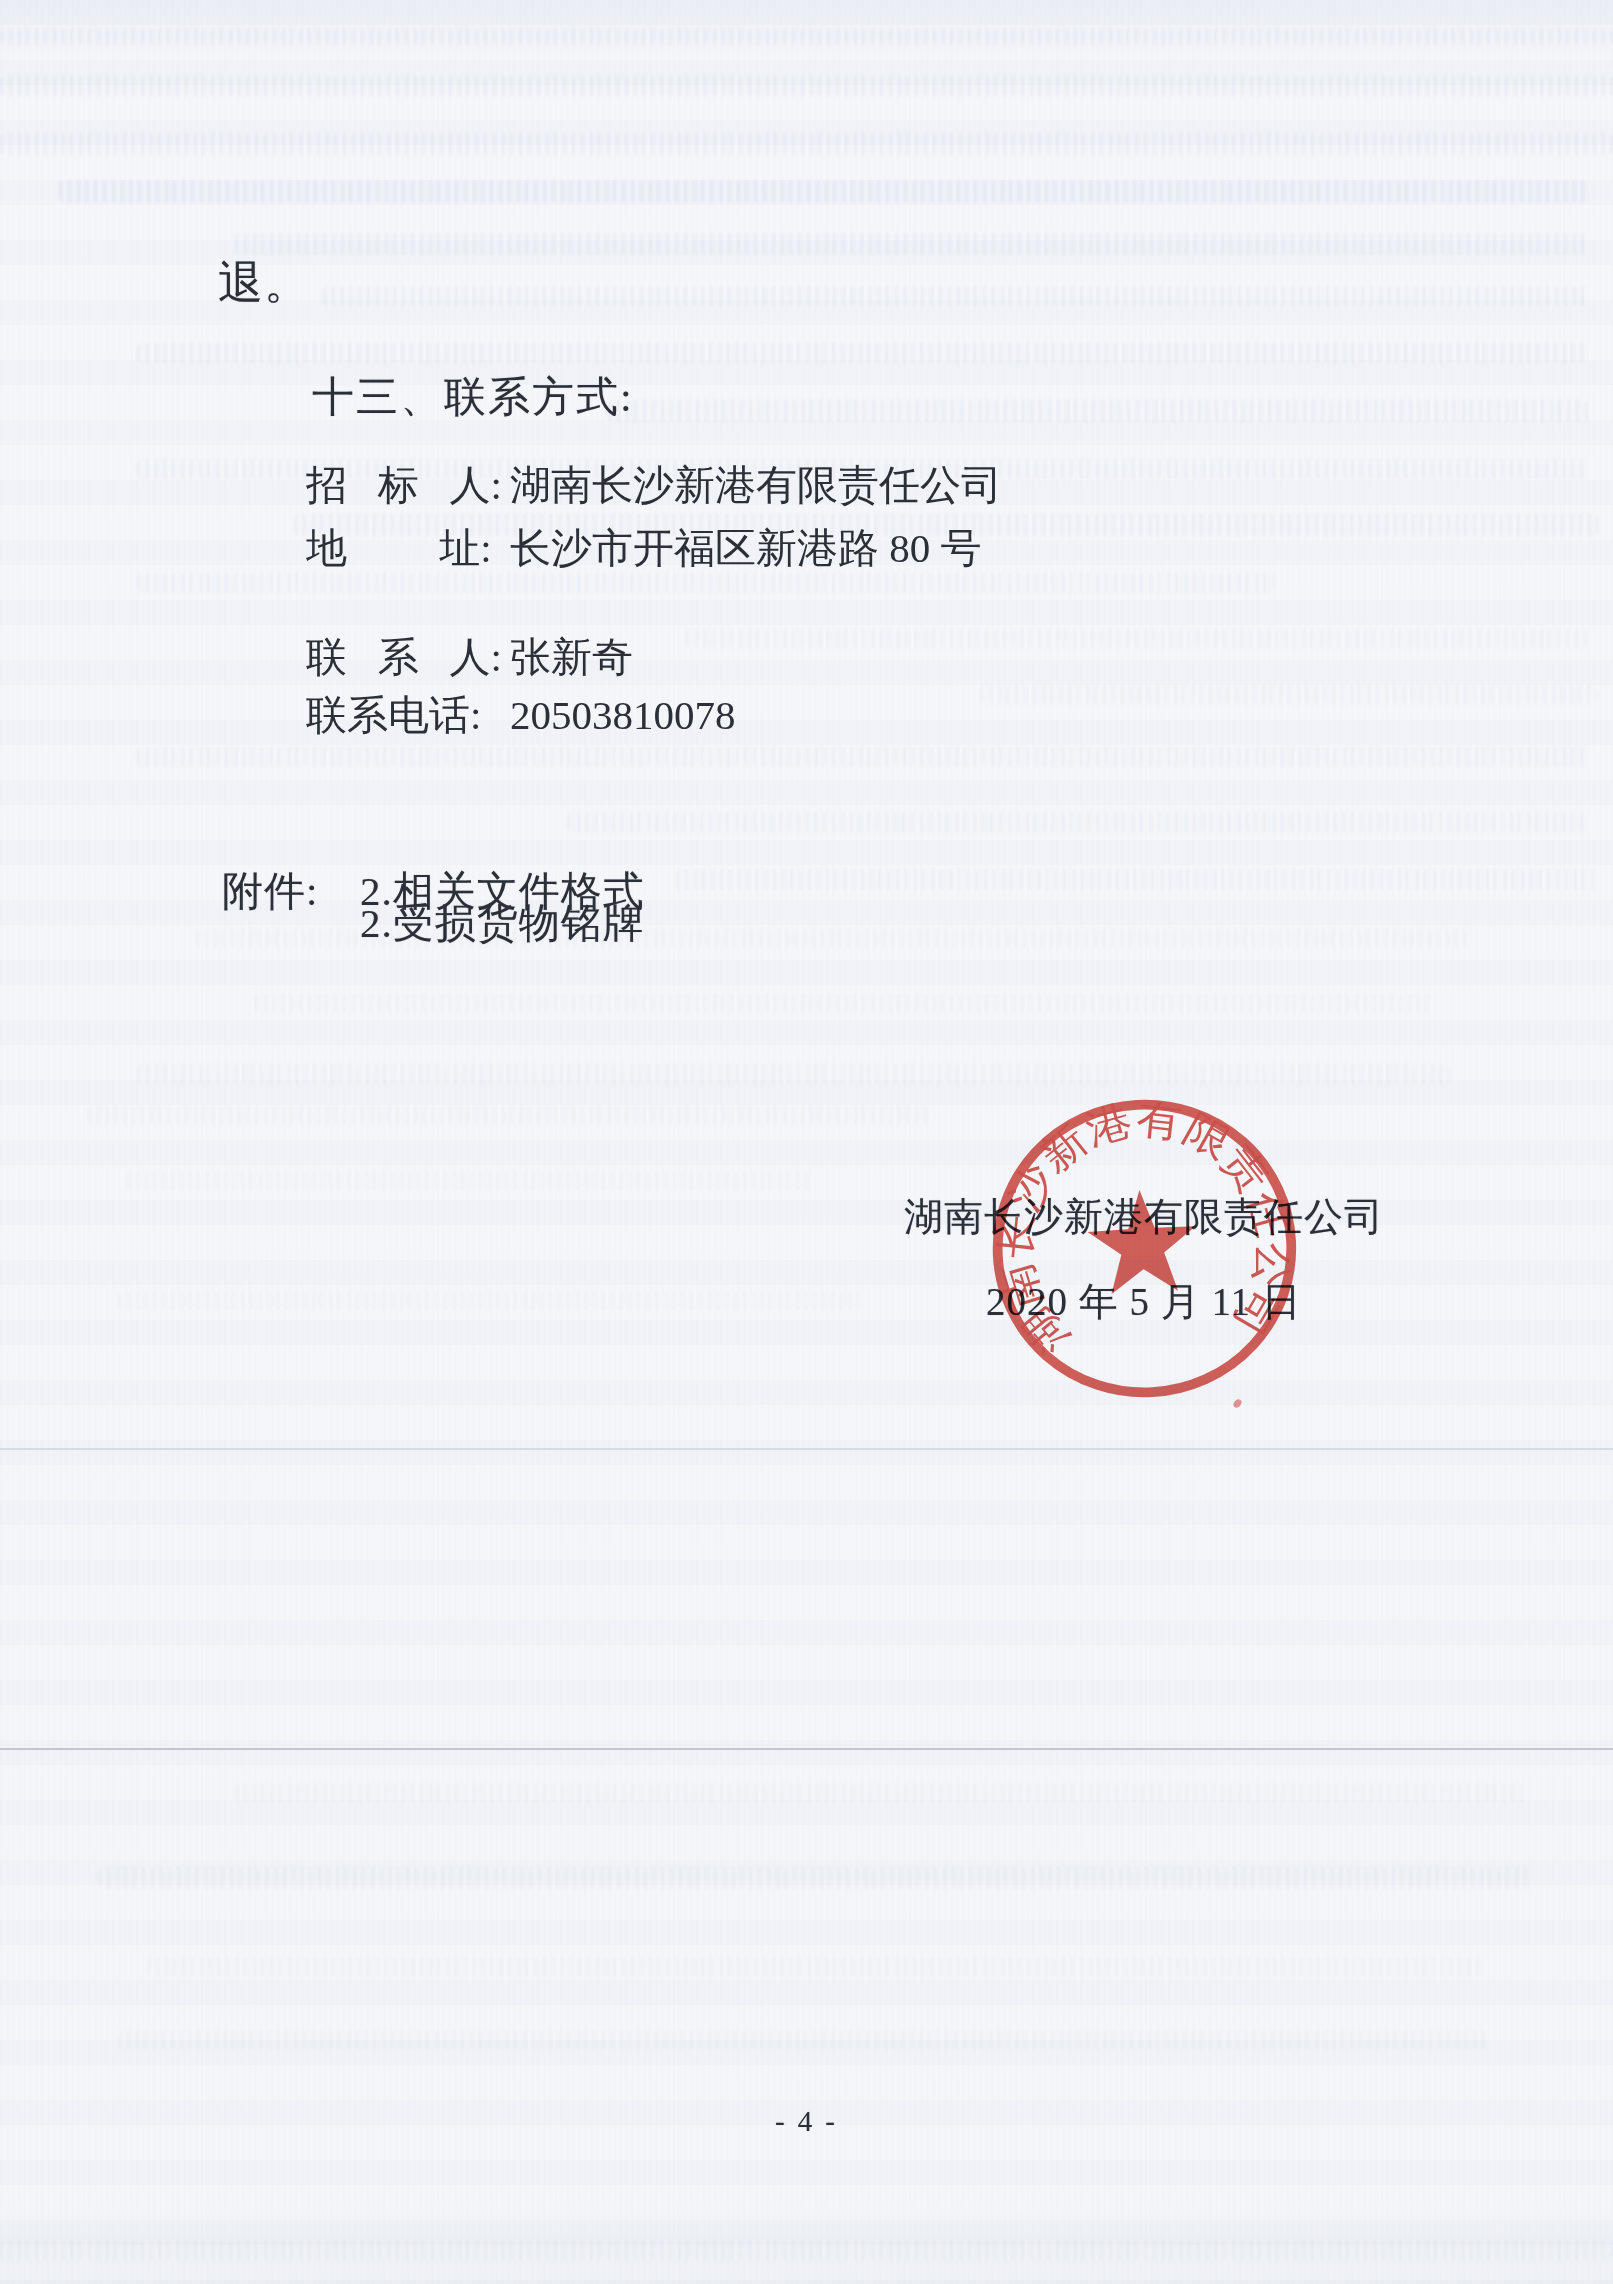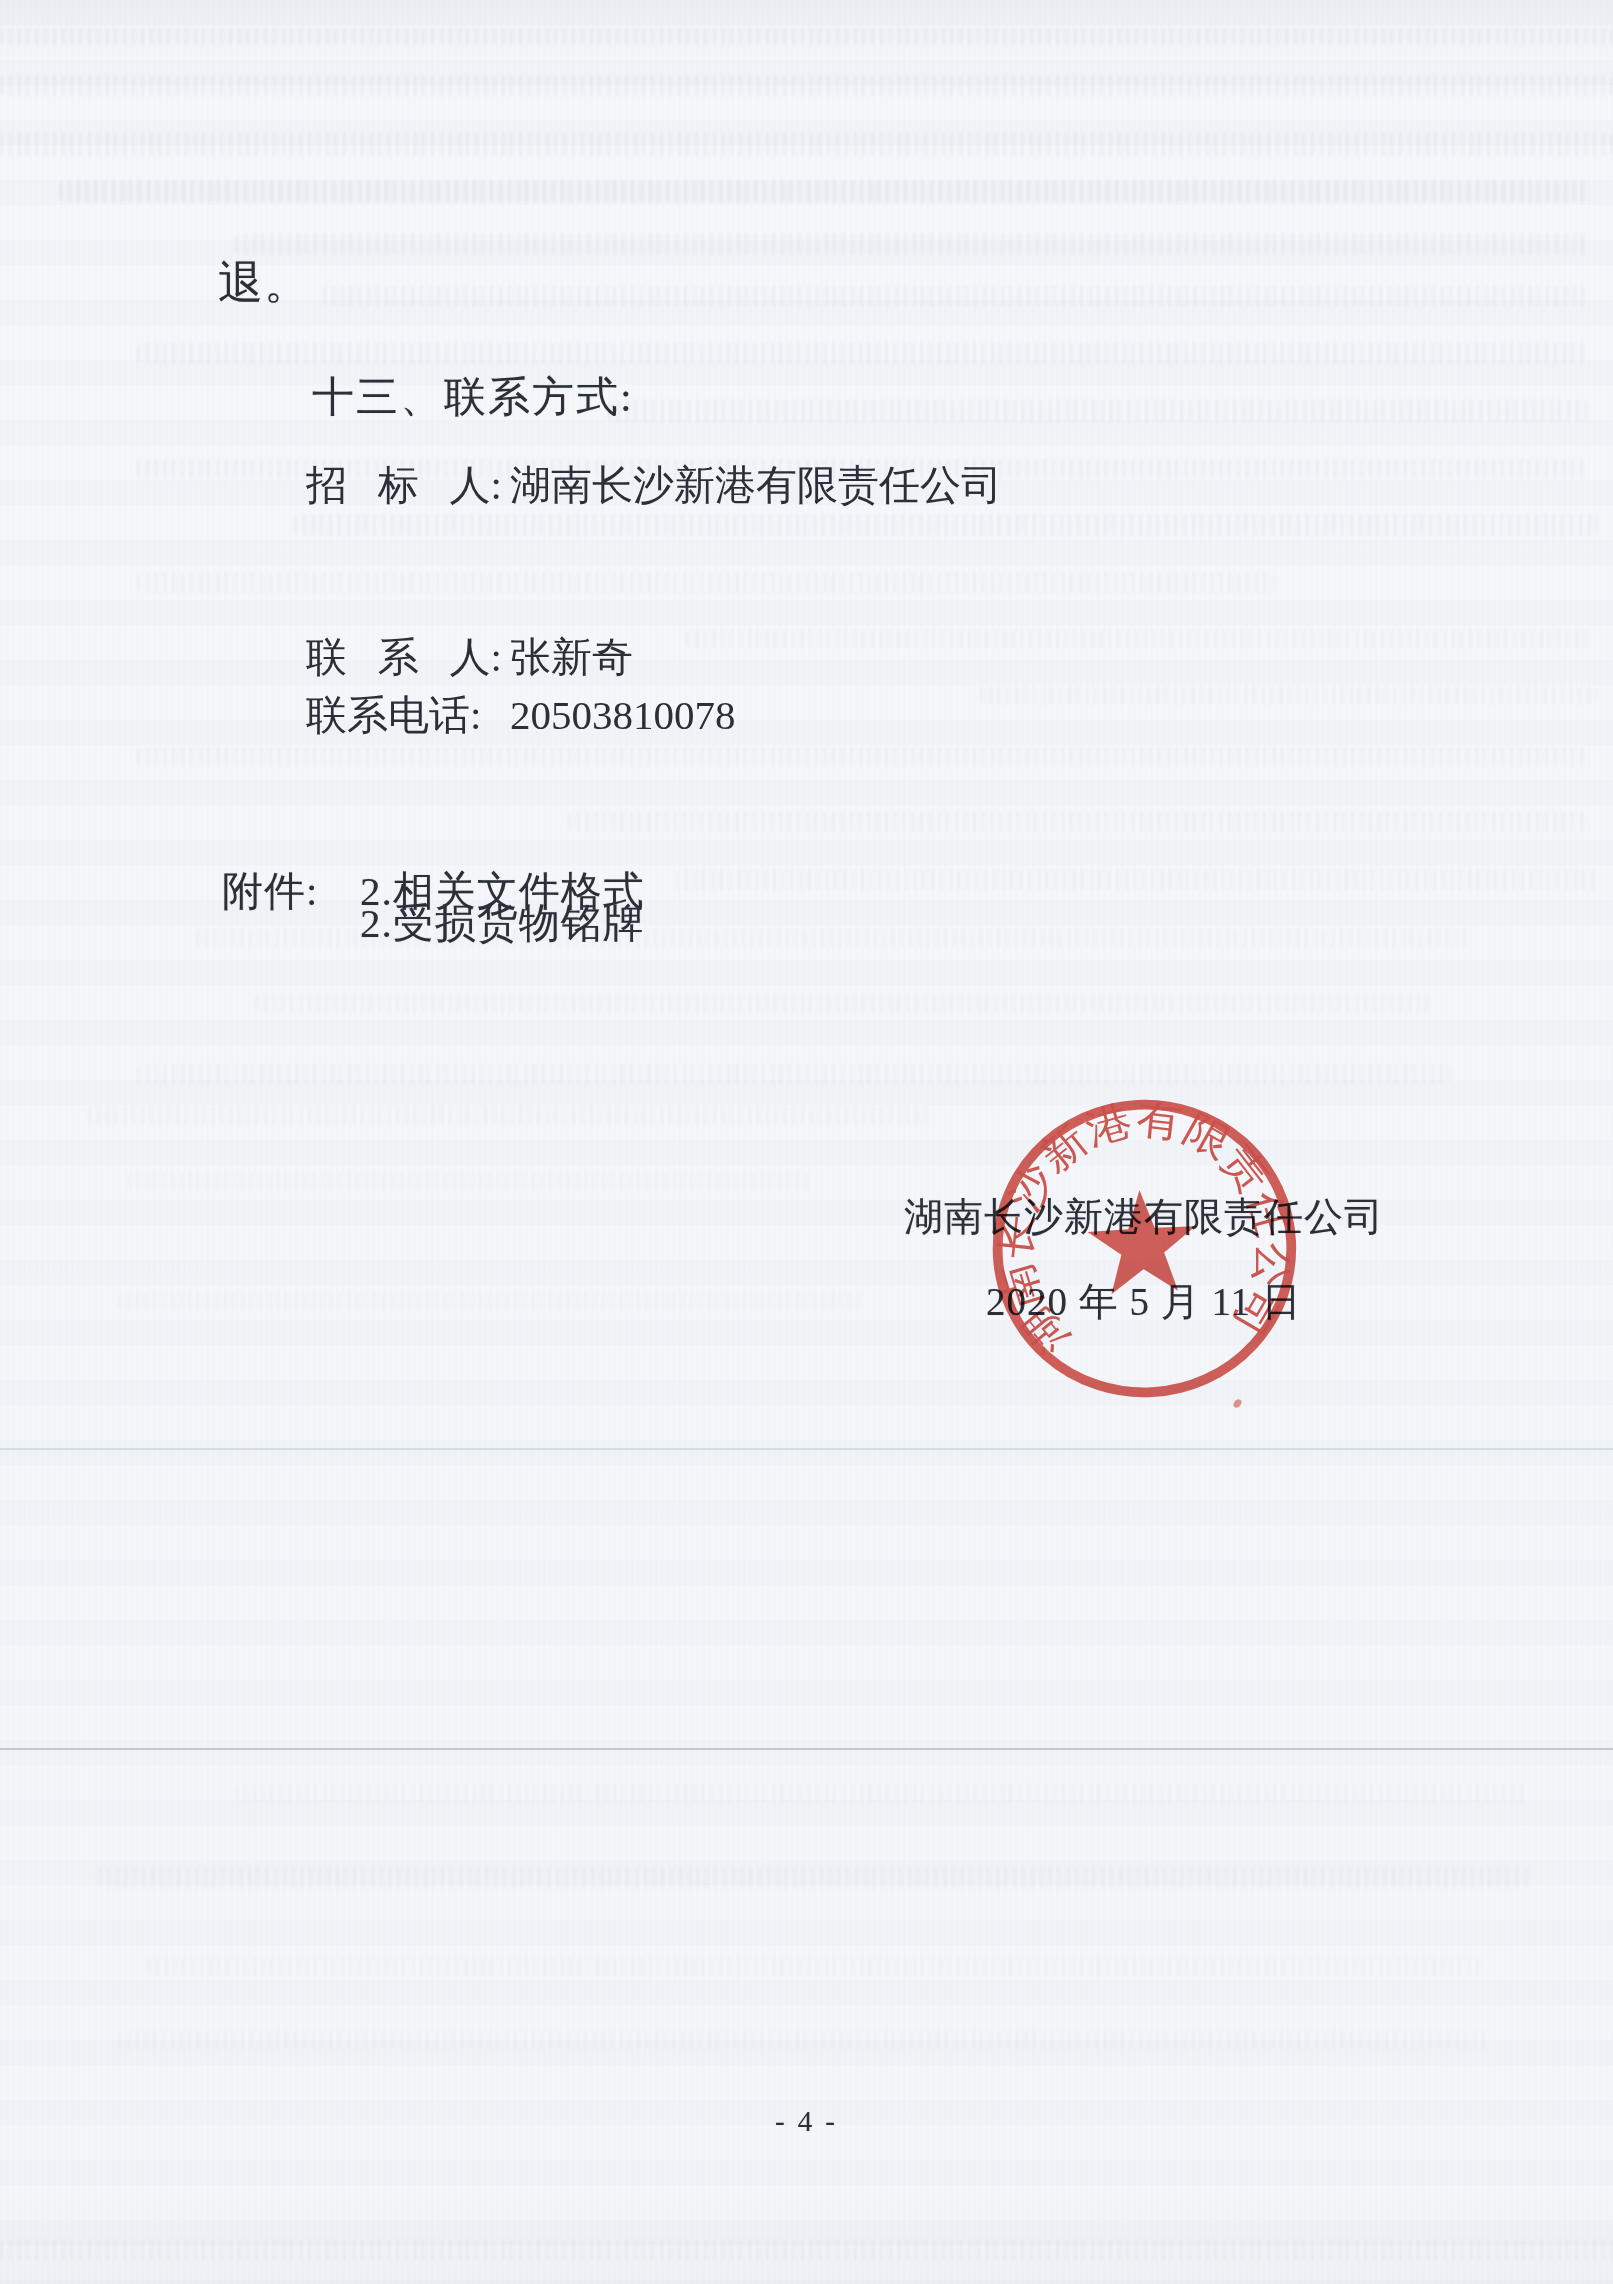--- a/index.html
+++ b/index.html
@@ -93,20 +93,23 @@
   <div class="scan-line l2"></div>
 
   <div class="txt closing">退。</div>
 
   <div class="txt heading">十三、联系方式:</div>
 
   <div class="contact-row row-bidder">
     <span class="lbl">招   标   人:</span><span class="val">湖南长沙新港有限责任公司</span>
   </div>
 
+  <div class="contact-row row-address">
+    <span class="lbl">地         址:</span><span class="val">长沙市开福区新港路 80 号</span>
+  </div>
 
   <div class="contact-row row-person">
     <span class="lbl">联   系   人:</span><span class="val">张新奇</span>
   </div>
 
   <div class="contact-row row-phone">
     <span class="lbl">联系电话:</span><span class="val">20503810078</span>
   </div>
 
   <div class="txt attach-label">附件:</div>

